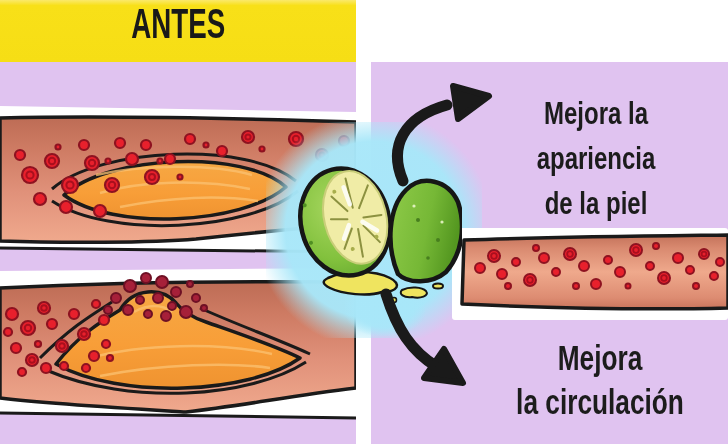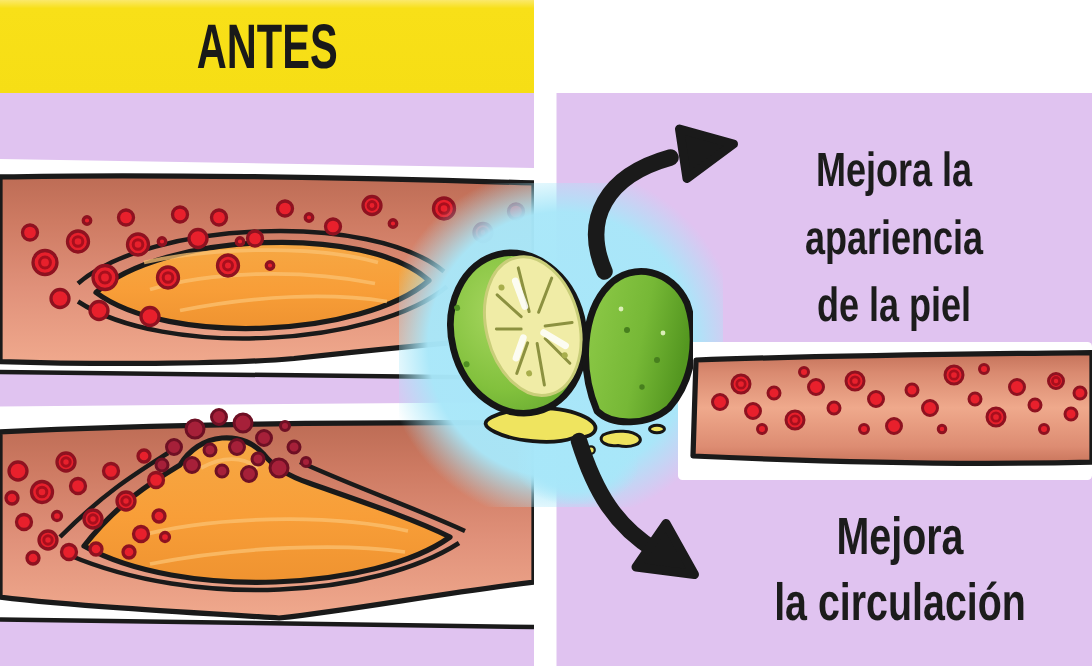--- a/index.html
+++ b/index.html
@@ -6,21 +6,21 @@
   #stage{
     position:relative;width:728px;height:444px;background:#ffffff;
     overflow:hidden;font-family:"Liberation Sans","DejaVu Sans",sans-serif;
   }
   .panel{position:absolute;top:0;height:444px;}
   #panel-left{left:0;width:356px;}
   #panel-right{left:371px;width:357px;}
   .panel-header{
     position:absolute;left:0;top:0;width:100%;height:62px;
     background:linear-gradient(180deg,#fbe96a 0%,#f8e018 9%,#f6de15 100%);
-    display:flex;align-items:center;justify-content:center;
+    display:flex;justify-content:center;
   }
   .panel-body{
     position:absolute;left:0;top:62px;width:100%;height:382px;
     background:#e0c3f0;
   }
   .hdr-text{
     font-size:42px;font-weight:700;color:#191919;letter-spacing:0px;
     transform:scaleX(0.66);transform-origin:center;white-space:nowrap;
   }
   .illu{position:absolute;}

